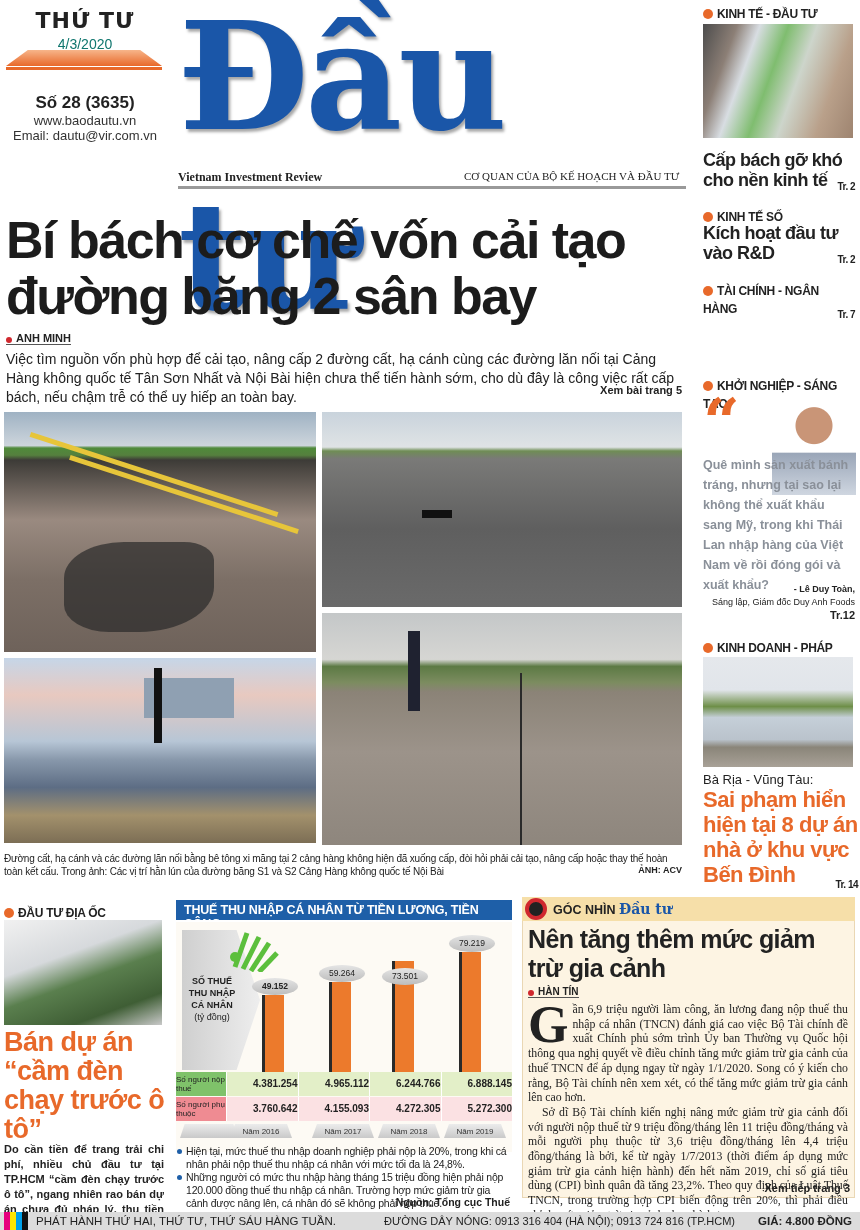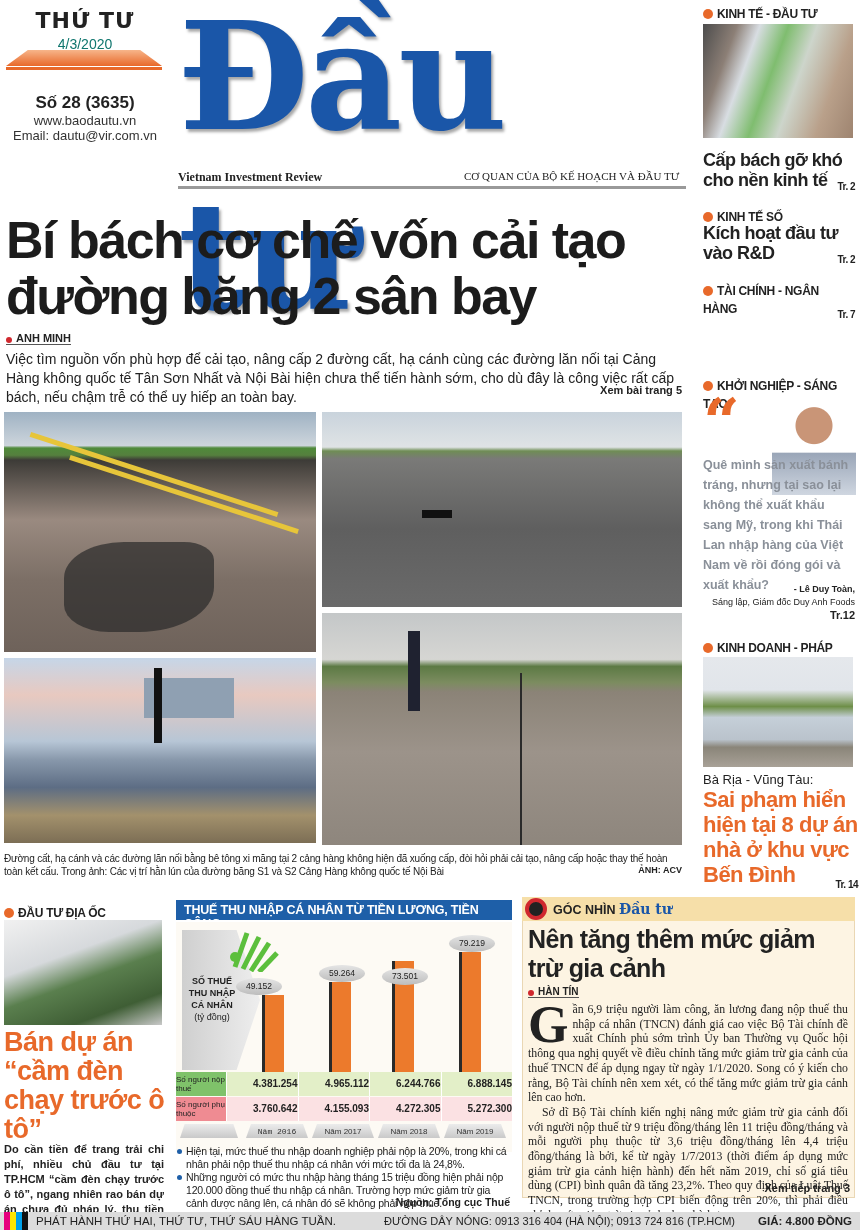--- a/index.html
+++ b/index.html
@@ -181,21 +181,21 @@
     <path d="M10 40 L22 6"></path>
       <path d="M18 42 L34 10"></path>
       <path d="M26 44 L44 16"></path>
       <path d="M34 45 L52 26"></path>
   </g>
   <circle cx="10" cy="30" r="5" fill="#5cbf3c"></circle>
 </svg>
 
 <div>
   <div class="bar" style="left:262px;top:995px;height:77px;"></div>
-  <div class="bar-lbl" style="left:236px;top:978px;">49.152</div>
+  <div class="bar-lbl" style="left:252px;top:978px;font-weight:bold;">49.152</div>
   <div class="bar" style="left:329px;top:982px;height:90px;"></div>
   <div class="bar-lbl" style="left:319px;top:965px;">59.264</div>
   <div class="bar" style="left:392px;top:961px;height:111px;"></div>
   <div class="bar-lbl" style="left:382px;top:968px;">73.501</div>
   <div class="bar" style="left:459px;top:952px;height:120px;"></div>
   <div class="bar-lbl" style="left:449px;top:935px;">79.219</div>
 </div>
 
 <div class="trow" id="tr1">
   <div class="h">Số người nộp thuế</div>
@@ -205,21 +205,21 @@
   <div class="c">6.888.145</div>
 </div>
 <div class="trow" id="tr2">
   <div class="h">Số người phụ thuộc</div>
   <div class="c">3.760.642</div>
   <div class="c">4.155.093</div>
   <div class="c">4.272.305</div>
   <div class="c">5.272.300</div>
 </div>
 <div class="year" style="left:180px;width:58px;"></div>
-<div class="year" style="left:246px;width:62px;font-family:Liberation Mono, monospace;">Năm 2016</div>
+<div class="year" style="left:230px;width:62px;">Năm 2016</div>
 <div class="year" style="left:312px;width:62px;">Năm 2017</div>
 <div class="year" style="left:378px;width:62px;">Năm 2018</div>
 <div class="year" style="left:444px;width:62px;">Năm 2019</div>
 <ul class="abs" id="ig-notes">
   <li>Hiện tại, mức thuế thu nhập doanh nghiệp phải nộp là 20%, trong khi cá nhân phải nộp thuế thu nhập cá nhân với mức tối đa là 24,8%.</li>
   <li>Những người có mức thu nhập hàng tháng 15 triệu đồng hiện phải nộp 120.000 đồng thuế thu nhập cá nhân. Trường hợp mức giảm trừ gia cảnh được nâng lên, cá nhân đó sẽ không phải nộp thuế.</li>
 </ul>
 <div class="abs" id="ig-source">Nguồn: Tổng cục Thuế</div>
 
 <div class="abs" id="gn-box"></div>

